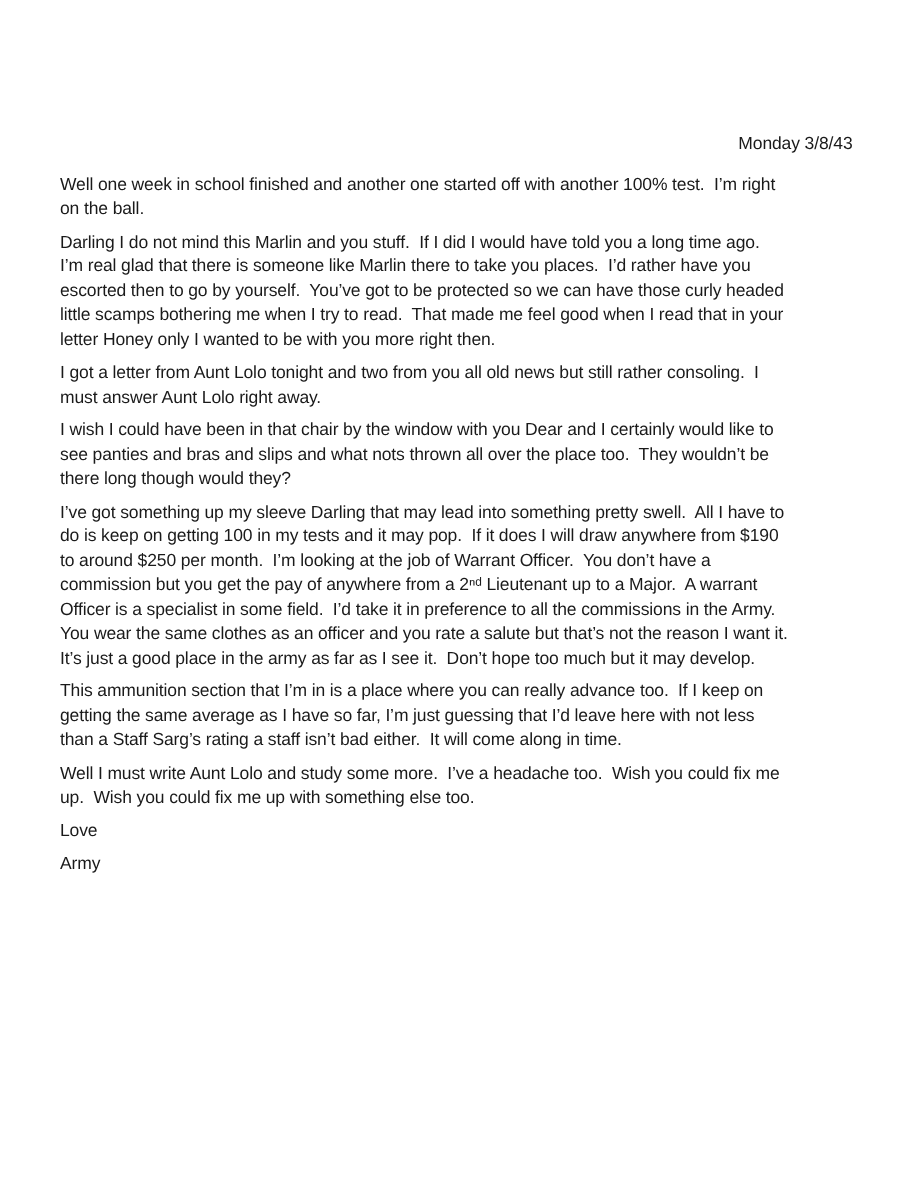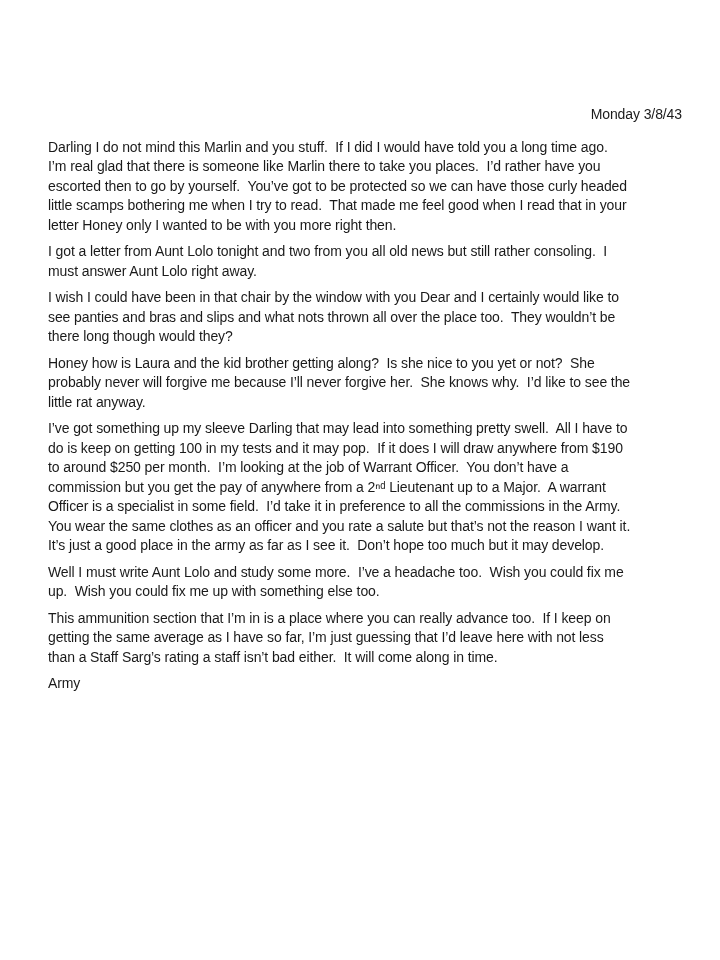--- a/index.html
+++ b/index.html
@@ -40,39 +40,39 @@
   }
   .signature {
     margin-bottom: 0;
   }
 </style>
 </head>
 <body>
 
 <div class="page">
   <div class="date">Monday 3/8/43</div>
+  <p>Well one week in school finished and another one started off with another 100% test.  I’m right
+on the ball.</p>
   <p>Darling I do not mind this Marlin and you stuff.  If I did I would have told you a long time ago.
 I’m real glad that there is someone like Marlin there to take you places.  I’d rather have you
 escorted then to go by yourself.  You’ve got to be protected so we can have those curly headed
 little scamps bothering me when I try to read.  That made me feel good when I read that in your
 letter Honey only I wanted to be with you more right then.</p>
   <p>I got a letter from Aunt Lolo tonight and two from you all old news but still rather consoling.  I
 must answer Aunt Lolo right away.</p>
   <p>I wish I could have been in that chair by the window with you Dear and I certainly would like to
 see panties and bras and slips and what nots thrown all over the place too.  They wouldn’t be
 there long though would they?</p>
-  <p>Honey how is Laura and the kid brother getting along?  Is she nice to you yet or not?  She
-probably never will forgive me because I’ll never forgive her.  She knows why.  I’d like to see the
-little rat anyway.</p>
   <p>I’ve got something up my sleeve Darling that may lead into something pretty swell.  All I have to
 do is keep on getting 100 in my tests and it may pop.  If it does I will draw anywhere from $190
 to around $250 per month.  I’m looking at the job of Warrant Officer.  You don’t have a
 commission but you get the pay of anywhere from a 2ⁿᵈ Lieutenant up to a Major.  A warrant
 Officer is a specialist in some field.  I’d take it in preference to all the commissions in the Army.
 You wear the same clothes as an officer and you rate a salute but that’s not the reason I want it.
 It’s just a good place in the army as far as I see it.  Don’t hope too much but it may develop.</p>
-  <p>Well I must write Aunt Lolo and study some more.  I’ve a headache too.  Wish you could fix me
-up.  Wish you could fix me up with something else too.</p>
   <p>This ammunition section that I’m in is a place where you can really advance too.  If I keep on
 getting the same average as I have so far, I’m just guessing that I’d leave here with not less
 than a Staff Sarg’s rating a staff isn’t bad either.  It will come along in time.</p>
+  <p>Well I must write Aunt Lolo and study some more.  I’ve a headache too.  Wish you could fix me
+up.  Wish you could fix me up with something else too.</p>
+  <p class="closing">Love</p>
   <p class="signature">Army</p>
 </div>
 
 </body></html>

